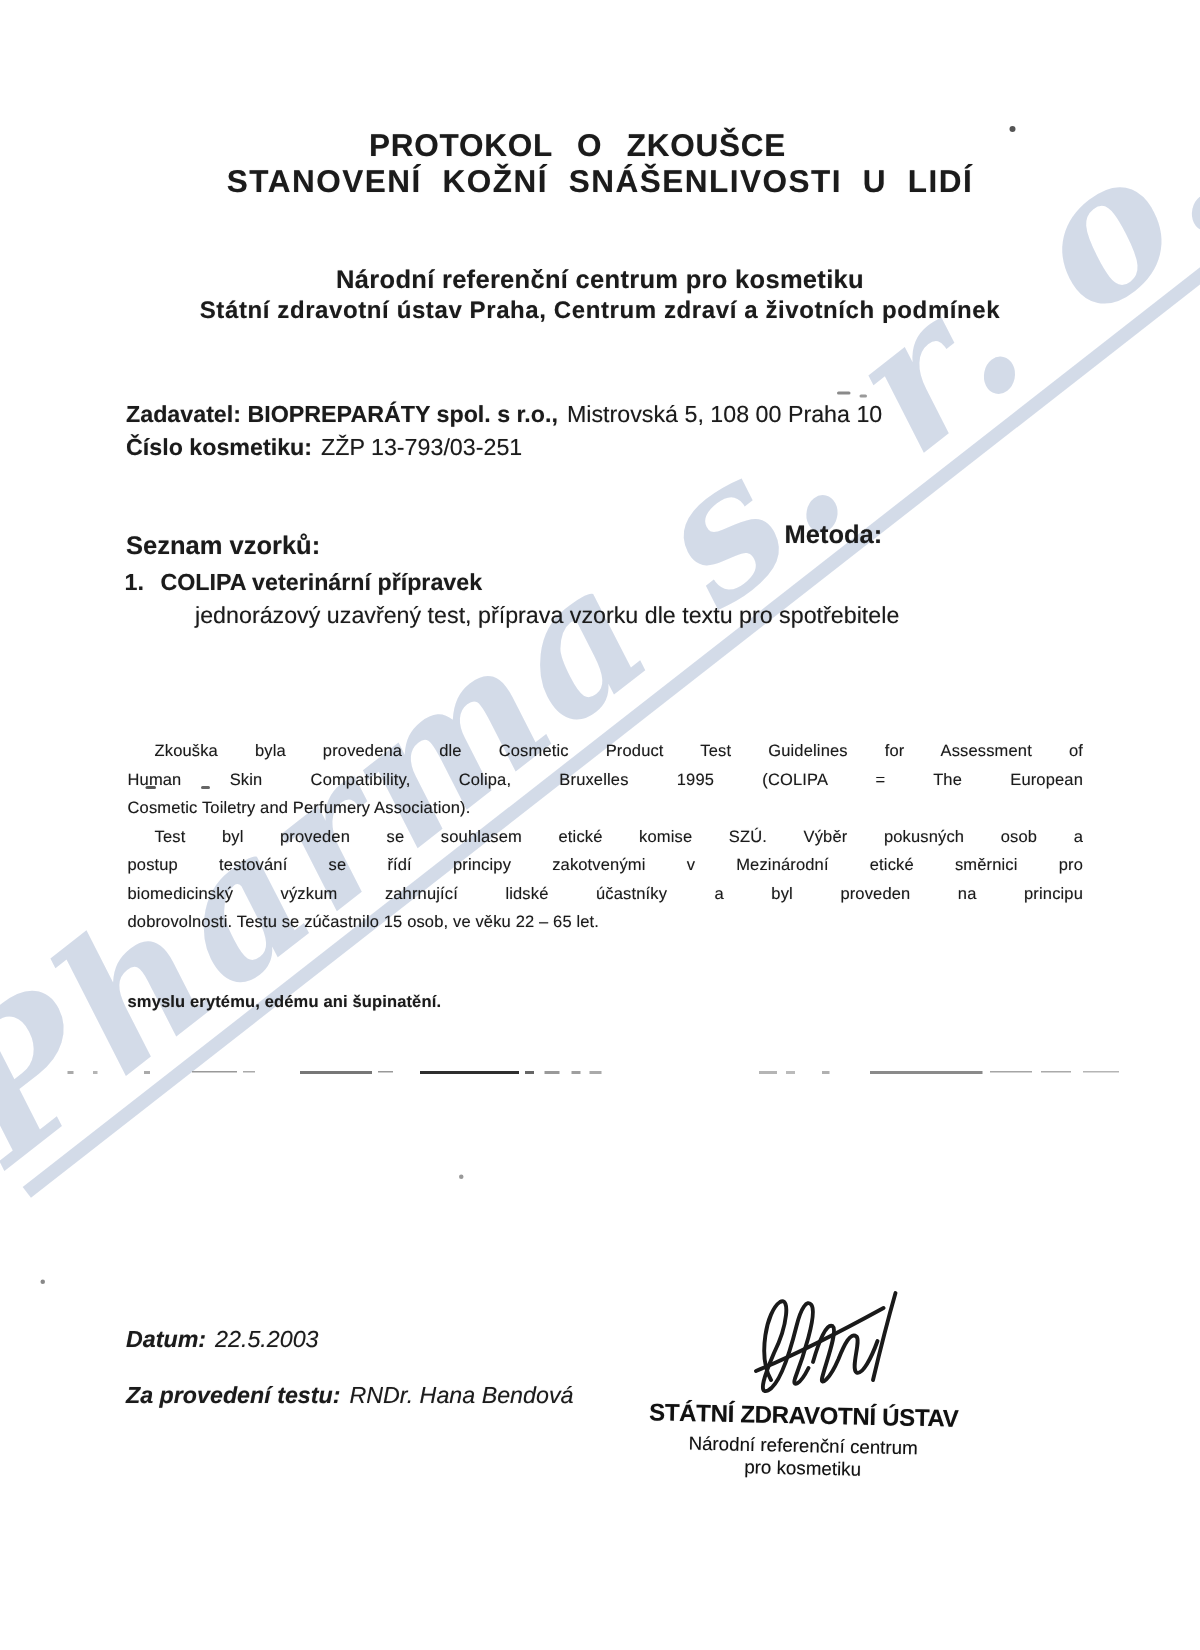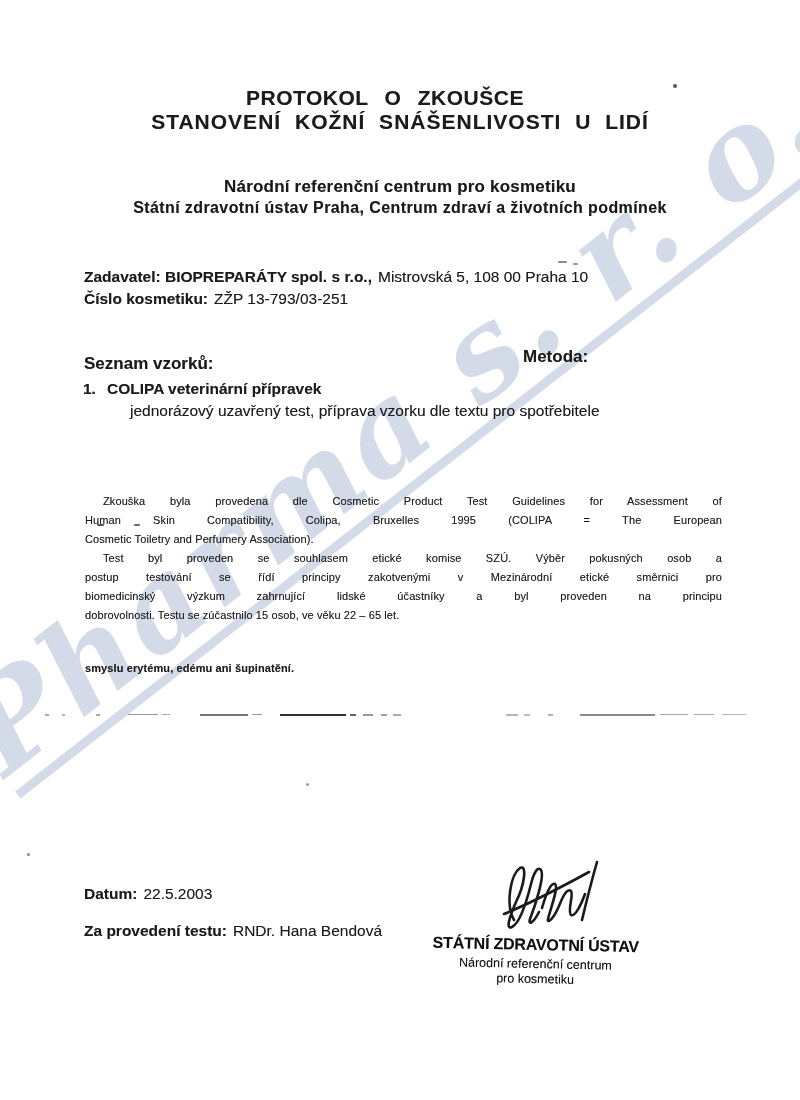--- a/index.html
+++ b/index.html
@@ -47,21 +47,21 @@
   .para .jfull{text-align-last:justify;}
   .para .ind{text-indent:18px;}
   .para.concl{font-weight:bold;}
   .para.concl .jl{height:21px; line-height:21px;}
 
   
   .dashrow{left:0; top:713px; width:100%; height:4px;}
   .dash{position:absolute; top:1px;}
 
   
-  .footer-line{left:84px; font-size:15.5px; white-space:nowrap;}
+  .footer-line{left:84px; font-size:15.5px; white-space:nowrap;font-style:italic;}
   .footer-line .b{margin-right:6px;}
 
   .signature{left:492px; top:854px; width:112px; height:80px;}
 
   .stamp{left:418px; top:935px; width:235px; text-align:center; transform:rotate(1.2deg); color:#111;}
   .stamp .s1{font-size:16px; font-weight:bold; letter-spacing:-0.2px; line-height:20px; white-space:nowrap;}
   .stamp .s2{font-size:12.5px; line-height:15px; margin-top:2px;}
   .stamp .s3{font-size:12.5px; line-height:14px;}
 
   .speck{position:absolute; border-radius:50%;}

